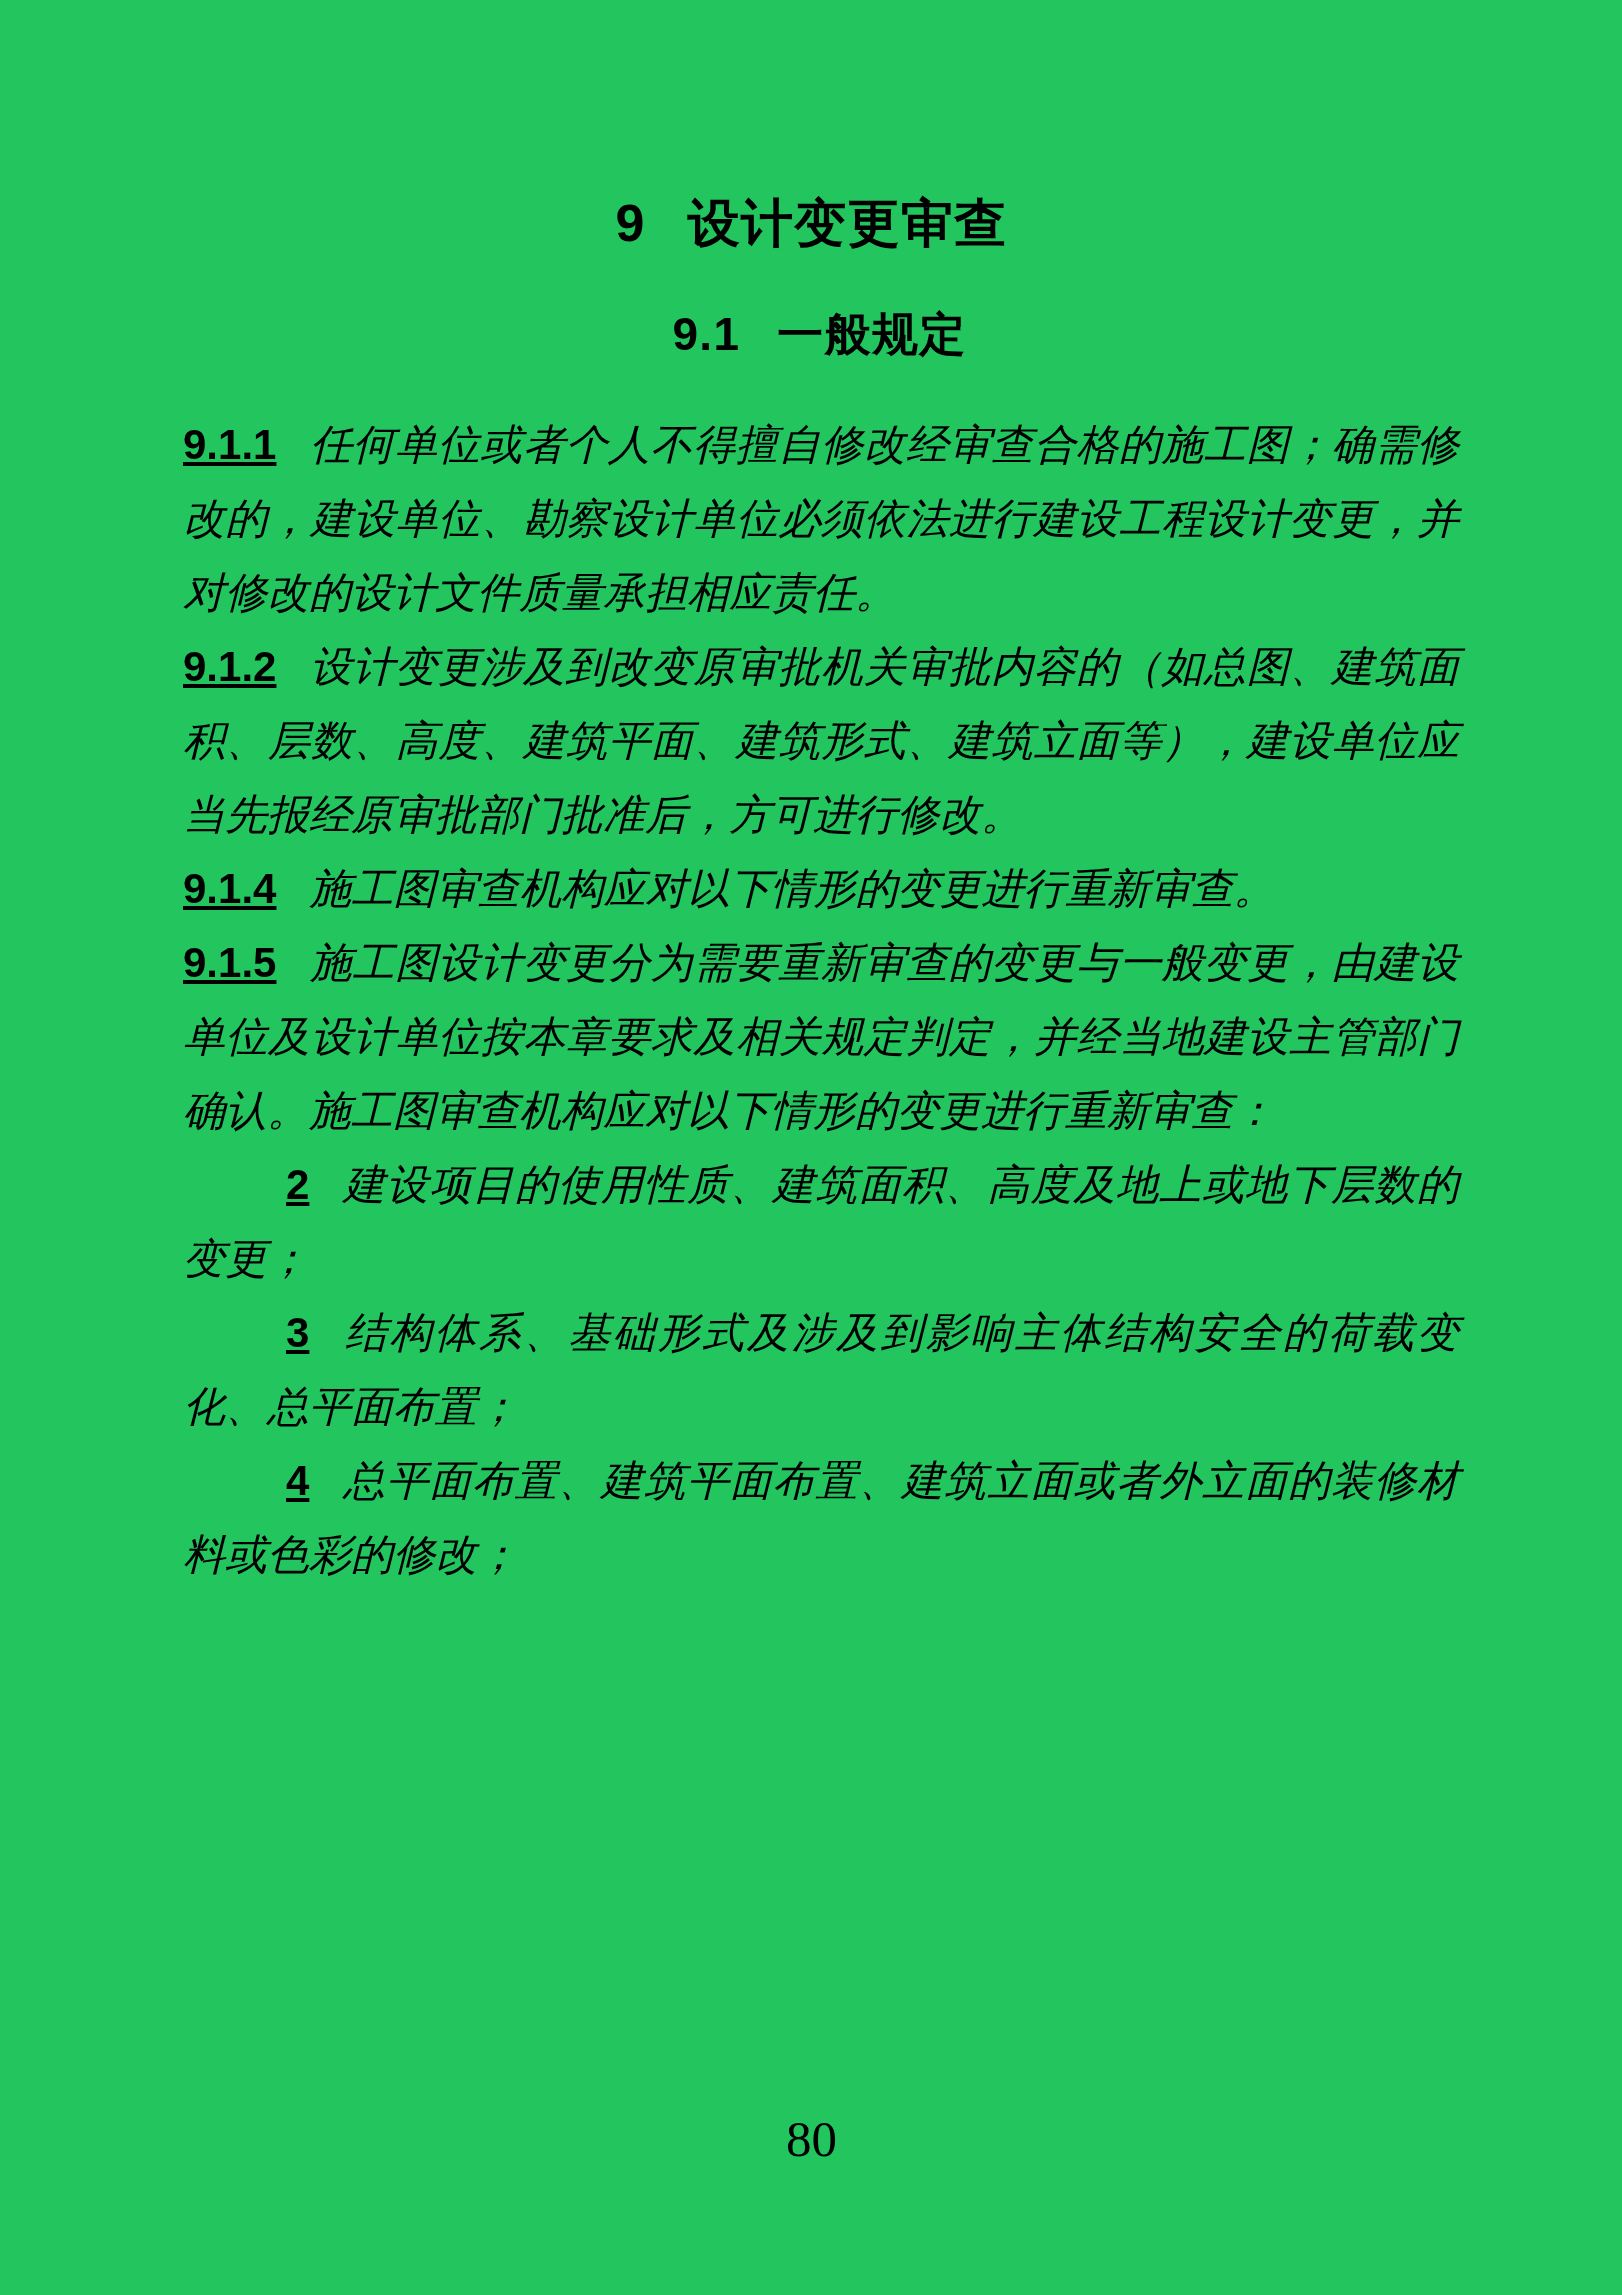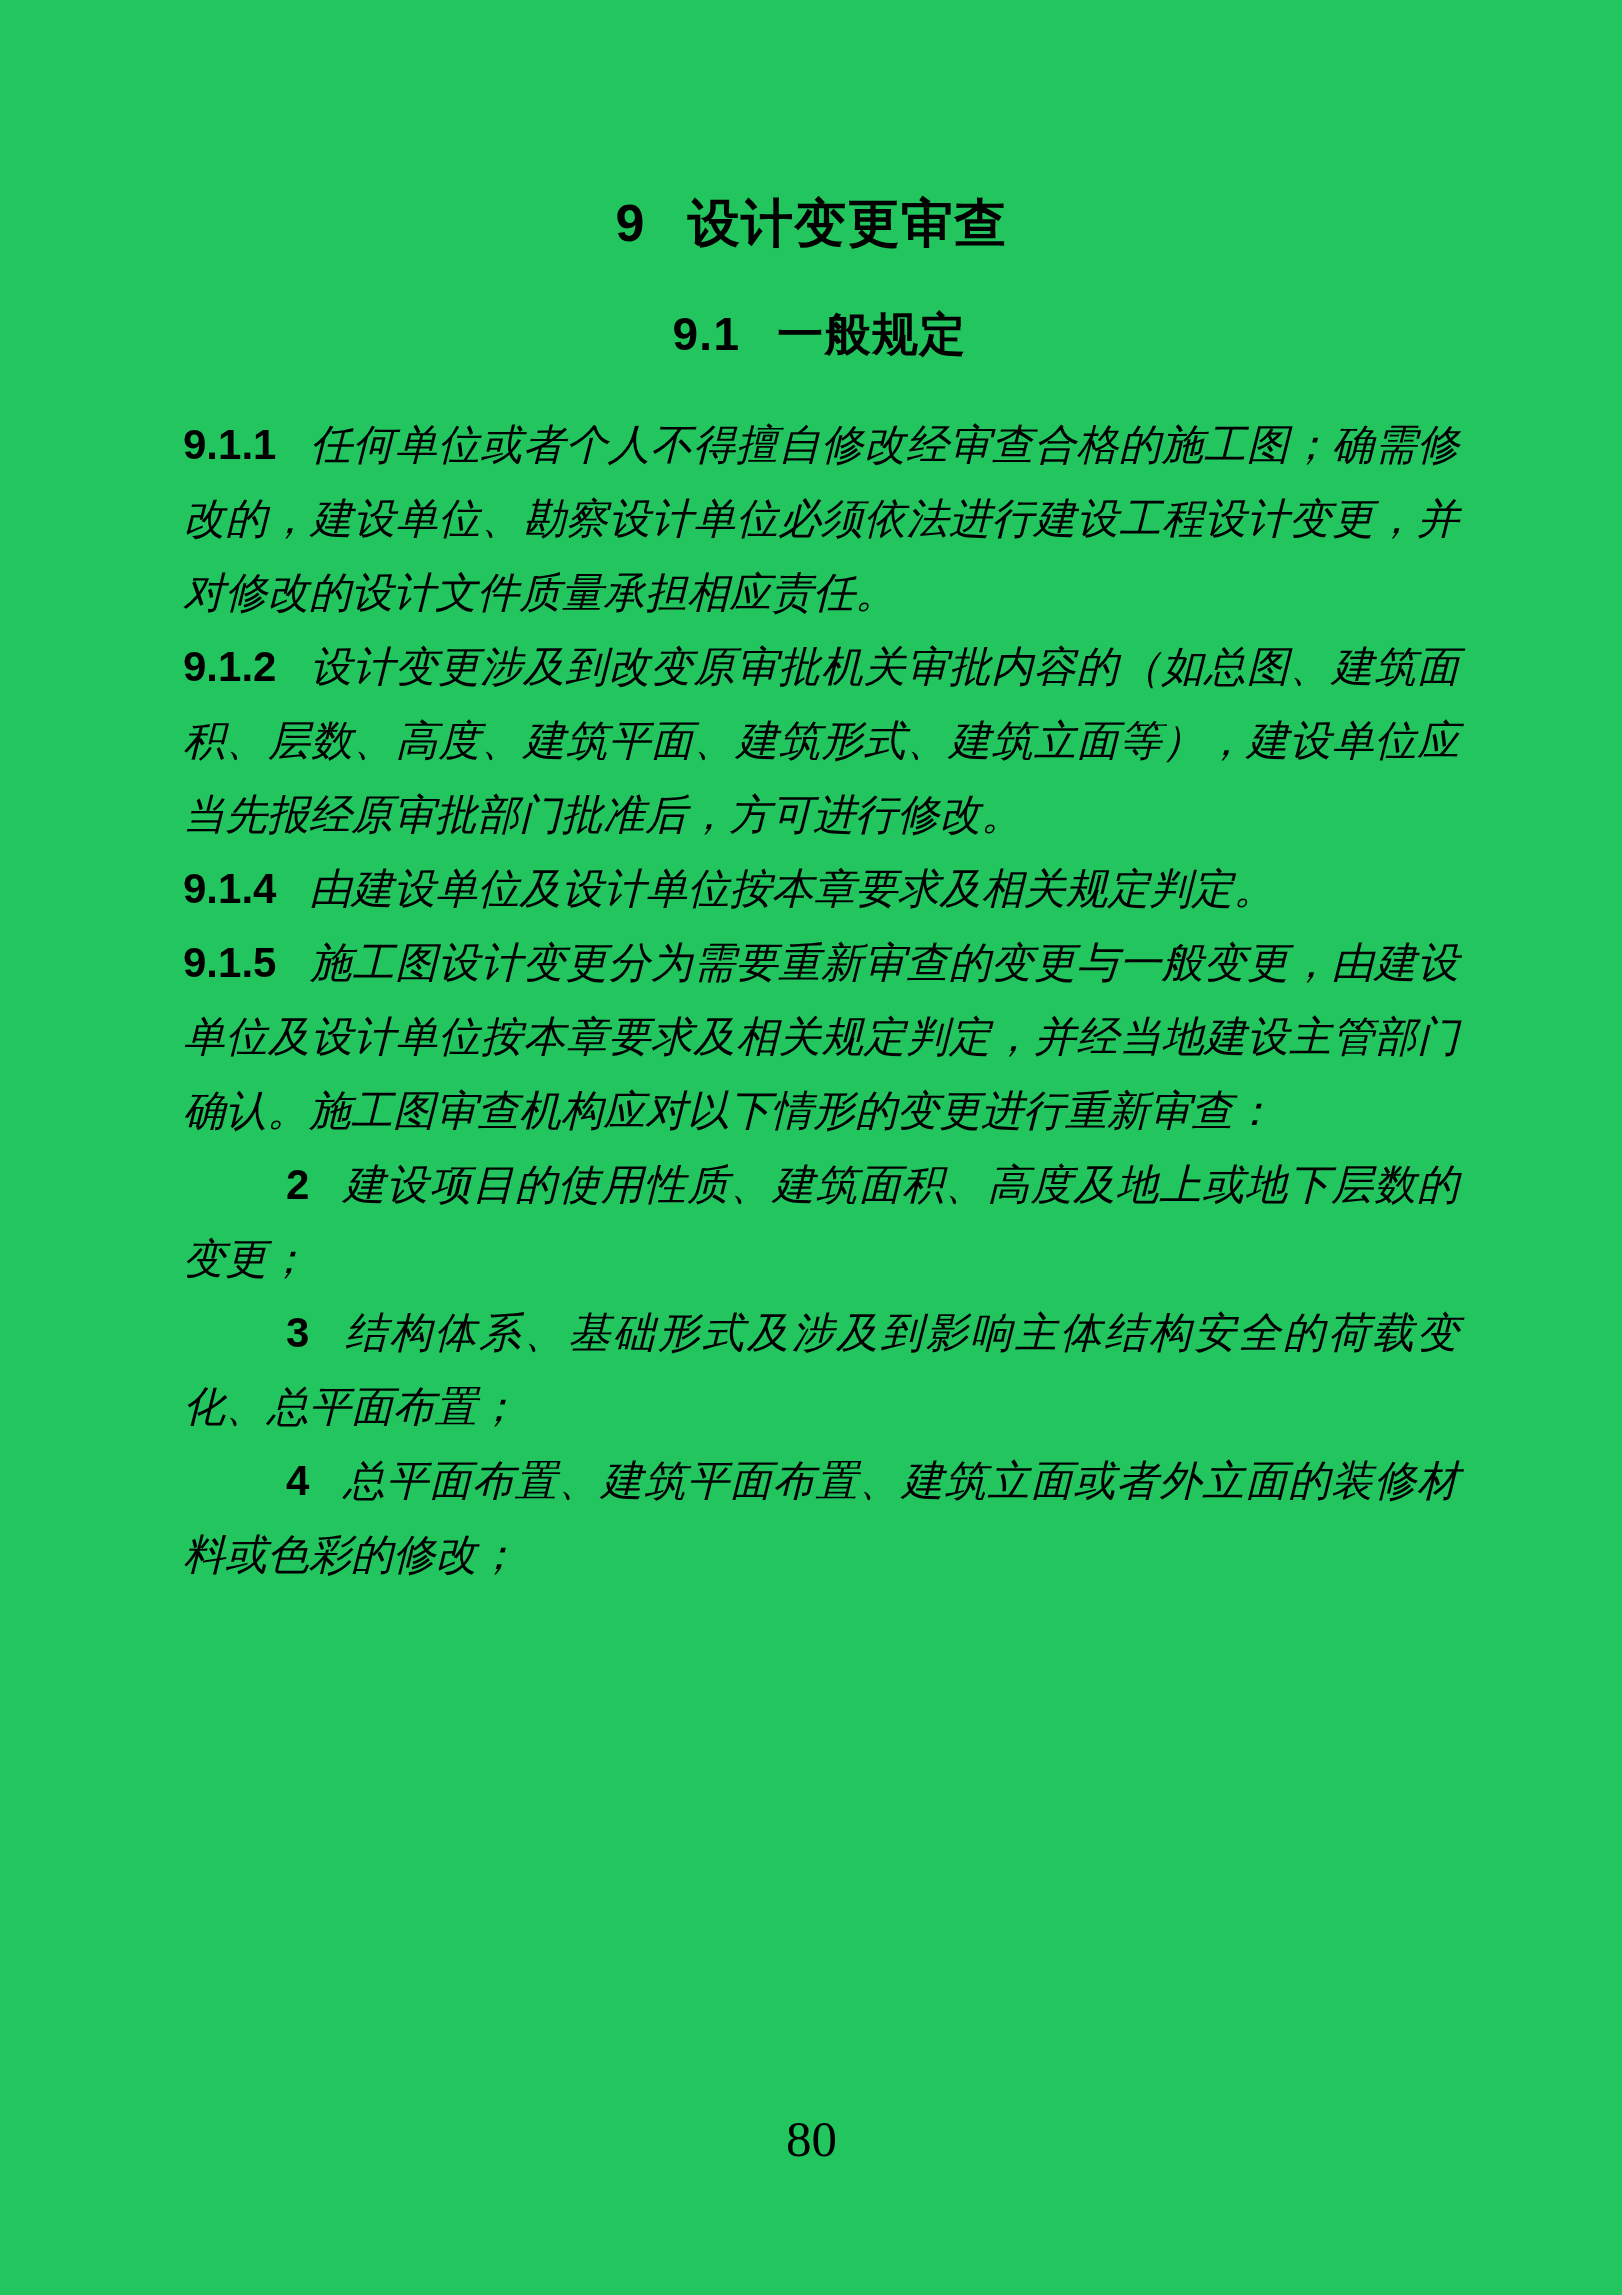--- a/index.html
+++ b/index.html
@@ -57,20 +57,21 @@
     padding: 0;
   }
   .clause-text, .item-text {
     font-style: italic; 
   }
   .num {
     font-family: "Liberation Sans", "DejaVu Sans", sans-serif;
     font-style: normal;
     font-weight: 700;
     padding-right: 33px;
+    text-decoration: underline;
   }
   .sub-item {
     text-indent: 103px; 
   }
   .page-number {
     position: absolute;
     top: 2116px;
     left: 0;
     width: 1623px;
     text-align: center;
@@ -92,21 +93,21 @@
     <span class="h-num">9.1</span><span>一般规定</span>
   </div>
 
   <div class="body-block">
 
     <p class="clause"><span class="num">9.1.1</span><span class="clause-text">任何单位或者个人不得擅自修改经审查合格的施工图；确需修改的，建设单位、勘察设计单位必须依法进行建设工程设计变更，并对修改的设计文件质量承担相应责任。</span></p>
 
     <p class="clause"><span class="num">9.1.2</span><span class="clause-text">设计变更涉及到改变原审批机关审批内容的（如总图、建筑面积、层数、高度、建筑平面、建筑形式、建筑立面等），建设单位应当先报经原审批部门批准后，方可进行修改。</span></p>
 
 
-    <p class="clause"><span class="num">9.1.4</span><span class="clause-text">由建设单位及设计单位按本章要求及相关规定判定。</span></p>
+    <p class="clause"><span class="num">9.1.4</span><span class="clause-text">施工图审查机构应对以下情形的变更进行重新审查。</span></p>
 
     <p class="clause"><span class="num">9.1.5</span><span class="clause-text">施工图设计变更分为需要重新审查的变更与一般变更，由建设单位及设计单位按本章要求及相关规定判定，并经当地建设主管部门确认。施工图审查机构应对以下情形的变更进行重新审查：</span></p>
 
 
     <p class="sub-item"><span class="num">2</span><span class="item-text">建设项目的使用性质、建筑面积、高度及地上或地下层数的变更；</span></p>
 
     <p class="sub-item"><span class="num">3</span><span class="item-text">结构体系、基础形式及涉及到影响主体结构安全的荷载变化、总平面布置；</span></p>
 
     <p class="sub-item"><span class="num">4</span><span class="item-text">总平面布置、建筑平面布置、建筑立面或者外立面的装修材料或色彩的修改；</span></p>
 

